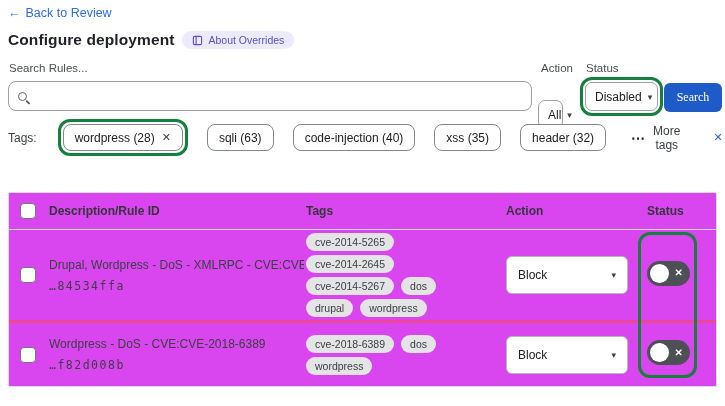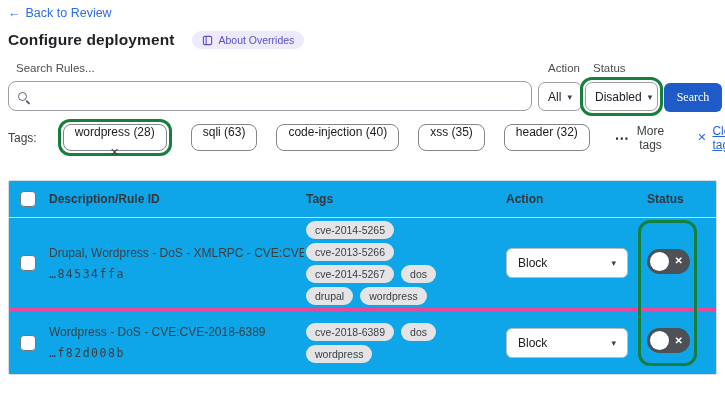--- a/index.html
+++ b/index.html
@@ -4,84 +4,84 @@
 <style>
   * { margin:0; padding:0; box-sizing:border-box; }
   html,body { background:#fff; }
   .page {
     position:relative; width:725px; height:406px; background:#ffffff;
     font-family:"Liberation Sans", sans-serif; color:#202124; overflow:hidden;
   }
   
   .back-link { position:absolute; left:8px; top:6px; font-size:12.5px; color:#2e6be6;
     text-decoration:none; display:flex; align-items:center; gap:5px; cursor:pointer; }
-  .title-row { position:absolute; left:8px; top:31px; display:flex; align-items:center; gap:18px;justify-content:center; }
+  .title-row { position:absolute; left:8px; top:31px; display:flex; align-items:center; gap:8px;justify-content:center; }
   .page-title { font-size:15.5px; font-weight:700; color:#1f2125; letter-spacing:.1px; }
   .badge { display:inline-flex; align-items:center; gap:5px; background:#edebfb; color:#5a50c8;
     font-size:10.5px; padding:3px 10px; border-radius:10px; cursor:pointer; }
   .badge svg { display:block; }
   
-  .flabel { position:absolute; font-size:11.5px; color:#4a4e52;margin-left:7px; }
+  .flabel { position:absolute; font-size:11.5px; color:#4a4e52; }
   .search-label { left:9px; top:62px; }
   .action-label { left:541px; top:62px; }
   .status-label { left:586px; top:62px; }
   .search-box { position:absolute; left:8px; top:81px; width:524px; height:30px;
     border:1px solid #9aa0a6; border-radius:8px; background:#fff;
     display:flex; align-items:center; padding:0 9px; gap:7px; }
   .search-box input { border:none; outline:none; flex:1; font-size:12px; background:transparent;
     font-family:"Liberation Sans", sans-serif; }
   .glass { position:relative; width:9px; height:9px; border:1.5px solid #5f6368; border-radius:50%; flex:none; }
   .glass::after { content:''; position:absolute; width:1.5px; height:5px; background:#5f6368;
     left:8px; top:7px; transform:rotate(-45deg); border-radius:1px; }
   .dd { display:inline-flex; align-items:center; justify-content:space-between; gap:6px;
     border:1px solid #9aa0a6; border-radius:7px; background:#fff; font-size:12px; color:#202124;
     padding:0 9px; height:29px; cursor:pointer; font-family:"Liberation Sans", sans-serif; }
   .dd .caret { font-size:9px; color:#3c4043; }
-  .action-dd { position:absolute; left:538px; top:82px; width:44px; }
+  .action-dd { position:absolute; left:538px; top:100px; width:25px; }
   .pink { border:3px solid #15803d; border-radius:12px; }
   .status-hl { position:absolute; left:580px; top:77px; padding:2px; background:#fff; }
   .status-dd { width:73px; }
   .search-btn { position:absolute; left:664px; top:83px; width:58px; height:29px; background:#1e5bc8;
     color:#fff; font-size:12px; font-weight:500; border:none; border-radius:6px; cursor:pointer;
     font-family:Liberation Serif, serif; }
   
   .tags-row { position:absolute; left:8px; top:119px; display:flex; align-items:center; gap:19px; }
   .tags-label { font-size:12px; color:#3c4043; margin-right:2px; }
   .tag-pill { display:inline-flex; align-items:center; gap:7px; border:1px solid #80868b;
     border-radius:8px; background:#fff; font-size:12px; color:#202124; padding:0 11px; height:27px;
-    cursor:pointer; font-family:"Liberation Sans", sans-serif; white-space:nowrap;flex-direction:column; }
+    cursor:pointer; font-family:"Liberation Sans", sans-serif; white-space:nowrap; }
   .tag-hl { padding:2px; display:inline-flex; background:#fff; }
   .tag-x { font-size:11px; color:#3c4043; }
   .more-tags { display:inline-flex; align-items:center; gap:7px; font-size:12px; color:#3c4043;
     background:none; border:none; cursor:pointer; margin-left:6px; font-family:"Liberation Sans", sans-serif; }
   .more-tags .dots { font-size:14px; font-weight:700; letter-spacing:1px; color:#202124; }
   .clear-tags { display:inline-flex; align-items:center; gap:6px; font-size:12px; color:#2667e0;
     cursor:pointer; margin-left:14px; }
   .clear-tags .lbl { text-decoration:underline; }
   .clear-tags .x { font-size:11px; }
   
-  .table-wrap { position:absolute; left:8px; top:180px; width:709px; border:1px solid #d7dade;
-    border-radius:2px; background:#0ea5e9; }
+  .table-wrap { position:absolute; left:8px; top:192px; width:709px; border:1px solid #d7dade;
+    border-radius:2px; background:#d946ef; }
   .trow { display:flex; align-items:center; }
   .thead { height:37px; border-bottom:1px solid #d7dade; }
   .th { font-size:12px; font-weight:700; color:#33373b; }
   .col-check { width:38px; flex:none; display:flex; justify-content:center; }
   .col-desc  { width:257px; flex:none; padding-left:2px; }
   .col-tags  { width:199px; flex:none; padding-left:2px; }
   .col-action{ width:137px; flex:none; padding-left:3px; }
   .col-status{ flex:1; padding-left:7px; }
   .checkbox { width:16px; height:16px; border:1.5px solid #74777b; border-radius:4px; background:#fff; cursor:pointer; }
   .body-row1 { height:90px; }
   .body-row2 { height:66px; border-top:3px solid #ec4899; }
   .desc-cell { display:flex; flex-direction:column; gap:7px; }
   .desc-text { font-size:12px; color:#3c4043; white-space:nowrap; overflow:hidden; }
   .rule-id { font-family:"DejaVu Sans Mono", monospace; font-size:11.5px; color:#3c4043; letter-spacing:1.5px; }
   .cell-tags { display:flex; flex-wrap:wrap; gap:4px 7px; padding-right:14px; }
   .gray-pill { background:#e4e4e7; color:#3c4043; font-size:10.5px; padding:3px 9px; border-radius:9px; white-space:nowrap; }
-  .select { display:flex; align-items:center; justify-content:space-between; width:122px; height:30px;
+  .select { display:flex; align-items:center; justify-content:space-between; width:122px; height:38px;
     border:1px solid #b6bbc1; border-radius:6px; background:#fff; font-size:12px; color:#202124;
     padding:0 11px; cursor:pointer; font-family:"Liberation Sans", sans-serif; }
   .select .caret { font-size:9px; color:#3c4043; }
   .toggle { position:relative; width:43px; height:25px; background:#4d5156; border:none; border-radius:13px;
     cursor:pointer; flex:none; }
   .toggle .knob { position:absolute; left:3px; top:3px; width:19px; height:19px; background:#fff; border-radius:50%; }
   .toggle .off-x { position:absolute; right:7px; top:50%; transform:translateY(-50%);
     color:#fff; font-size:10px; font-weight:700; line-height:1; }
   .toggles-hl { position:absolute; left:629px; top:39px; width:59px; height:146px; pointer-events:none; }
 </style>
@@ -168,21 +168,21 @@
     <div class="trow body-row1">
       <div class="col-check">
           <span class="checkbox"></span>
         </div>
       <div class="col-desc desc-cell">
         <span class="desc-text">Drupal, Wordpress - DoS - XMLRPC - CVE:CVE-2...</span>
         <span class="rule-id">…84534ffa</span>
       </div>
       <div class="col-tags cell-tags">
         <span class="gray-pill">cve-2014-5265</span>
-        <span class="gray-pill">cve-2013-5266</span>
+        <span class="gray-pill">cve-2014-2645</span>
         <span class="gray-pill">cve-2014-5267</span>
         <span class="gray-pill">dos</span>
         <span class="gray-pill">drupal</span>
         <span class="gray-pill">wordpress</span>
       </div>
       <div class="col-action">
         <button class="select">
           <span>Block</span>
           <span class="caret">▾</span>
         </button>

